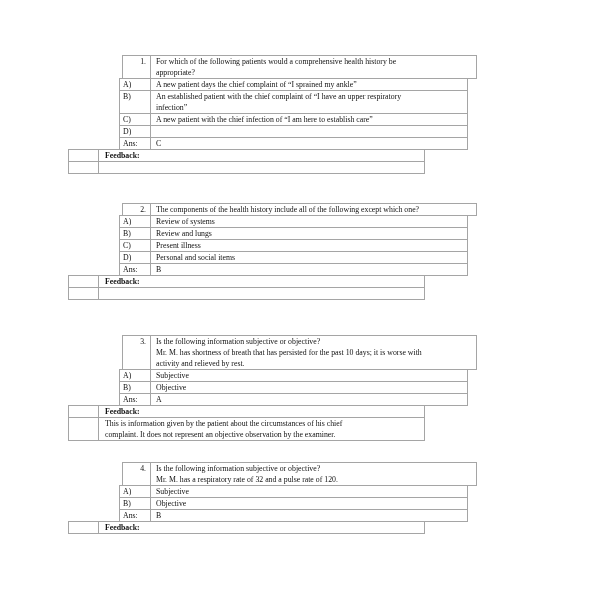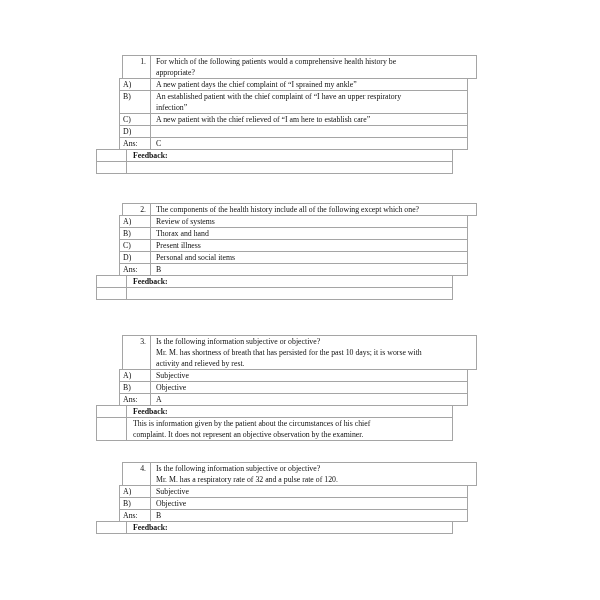--- a/index.html
+++ b/index.html
@@ -5,21 +5,21 @@
   html,body{margin:0;padding:0}
   body{width:600px;height:600px;background:#ffffff;overflow:hidden}
   .doc{position:relative;width:600px;height:600px;background:#ffffff;
        font-family:"Liberation Serif",serif;font-size:7.8px;line-height:11px;color:#111111}
   .qblock{position:absolute;left:0;width:100%}
   .b0{top:55px}.b1{top:203px}.b2{top:335px}.b3{top:462px}
   .row{display:flex;background:#ffffff;box-sizing:border-box;border:1px solid #a5a5a5}
   .row + .row{margin-top:-1px}
   .q-row{margin-left:122px;width:355px}
   .opt-row{margin-left:119px;width:349px}
-  .fb-row{margin-left:96px;width:357px}
+  .fb-row{margin-left:68px;width:357px}
   .c1{flex:none;box-sizing:border-box;border-right:1px solid #a5a5a5;min-height:11px}
   .q-row > .c1{width:28px;text-align:right;padding-right:4px}
   .opt-row > .c1{width:31px;padding-left:3px}
   .fb-row > .c1{width:30px}
   .c2{flex:1;padding:0 4px 0 5px;white-space:pre-line;min-height:11px}
   .fb-row > .c2{padding-left:6px}
   .bold{font-weight:bold}
 </style>
 </head>
 <body>
@@ -35,21 +35,21 @@
         <div class="c1">A)</div>
         <div class="c2">A new patient days the chief complaint of “I sprained my ankle”</div>
       </div>
       <div class="row opt-row">
         <div class="c1">B)</div>
         <div class="c2">An established patient with the chief complaint of “I have an upper respiratory
 infection”</div>
       </div>
       <div class="row opt-row">
         <div class="c1">C)</div>
-        <div class="c2">A new patient with the chief relieved of “I am here to establish care”</div>
+        <div class="c2">A new patient with the chief infection of “I am here to establish care”</div>
       </div>
       <div class="row opt-row">
         <div class="c1">D)</div>
       </div>
       <div class="row opt-row">
         <div class="c1">Ans:</div>
         <div class="c2">C</div>
       </div>
       <div class="row fb-row">
         <div class="c1"></div>
@@ -63,21 +63,21 @@
       <div class="row q-row">
         <div class="c1">2.</div>
         <div class="c2">The components of the health history include all of the following except which one?</div>
       </div>
       <div class="row opt-row">
         <div class="c1">A)</div>
         <div class="c2">Review of systems</div>
       </div>
       <div class="row opt-row">
         <div class="c1">B)</div>
-        <div class="c2">Thorax and hand</div>
+        <div class="c2">Review and lungs</div>
       </div>
       <div class="row opt-row">
         <div class="c1">C)</div>
         <div class="c2">Present illness</div>
       </div>
       <div class="row opt-row">
         <div class="c1">D)</div>
         <div class="c2">Personal and social items</div>
       </div>
       <div class="row opt-row">

